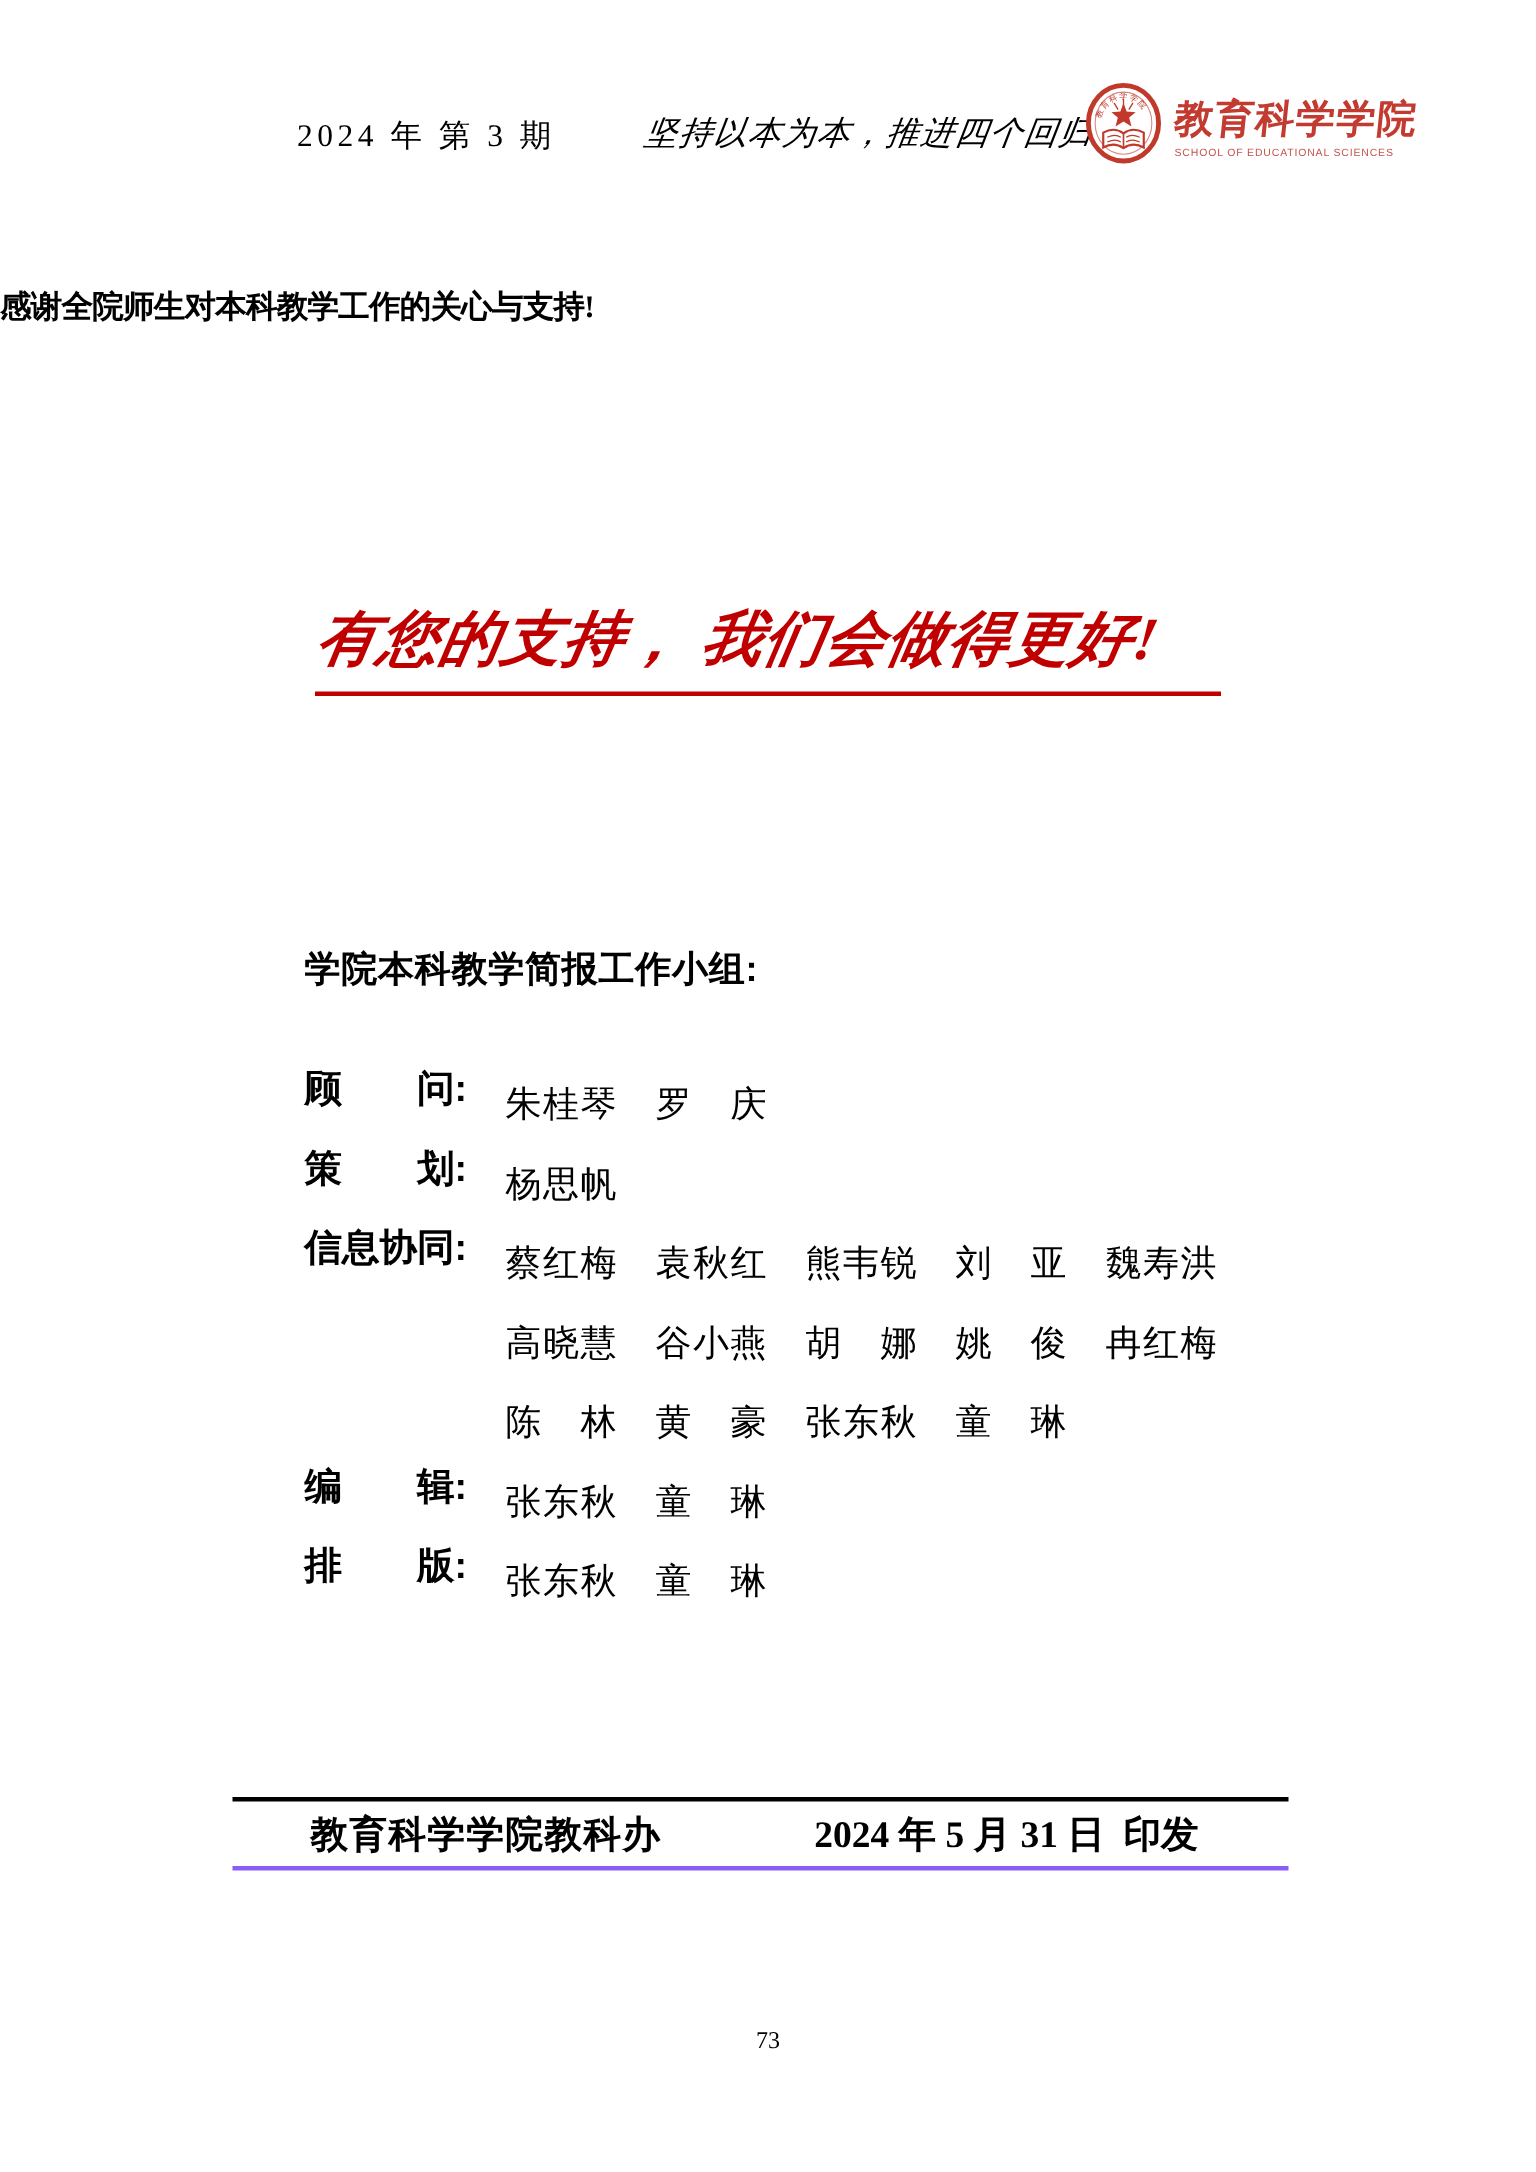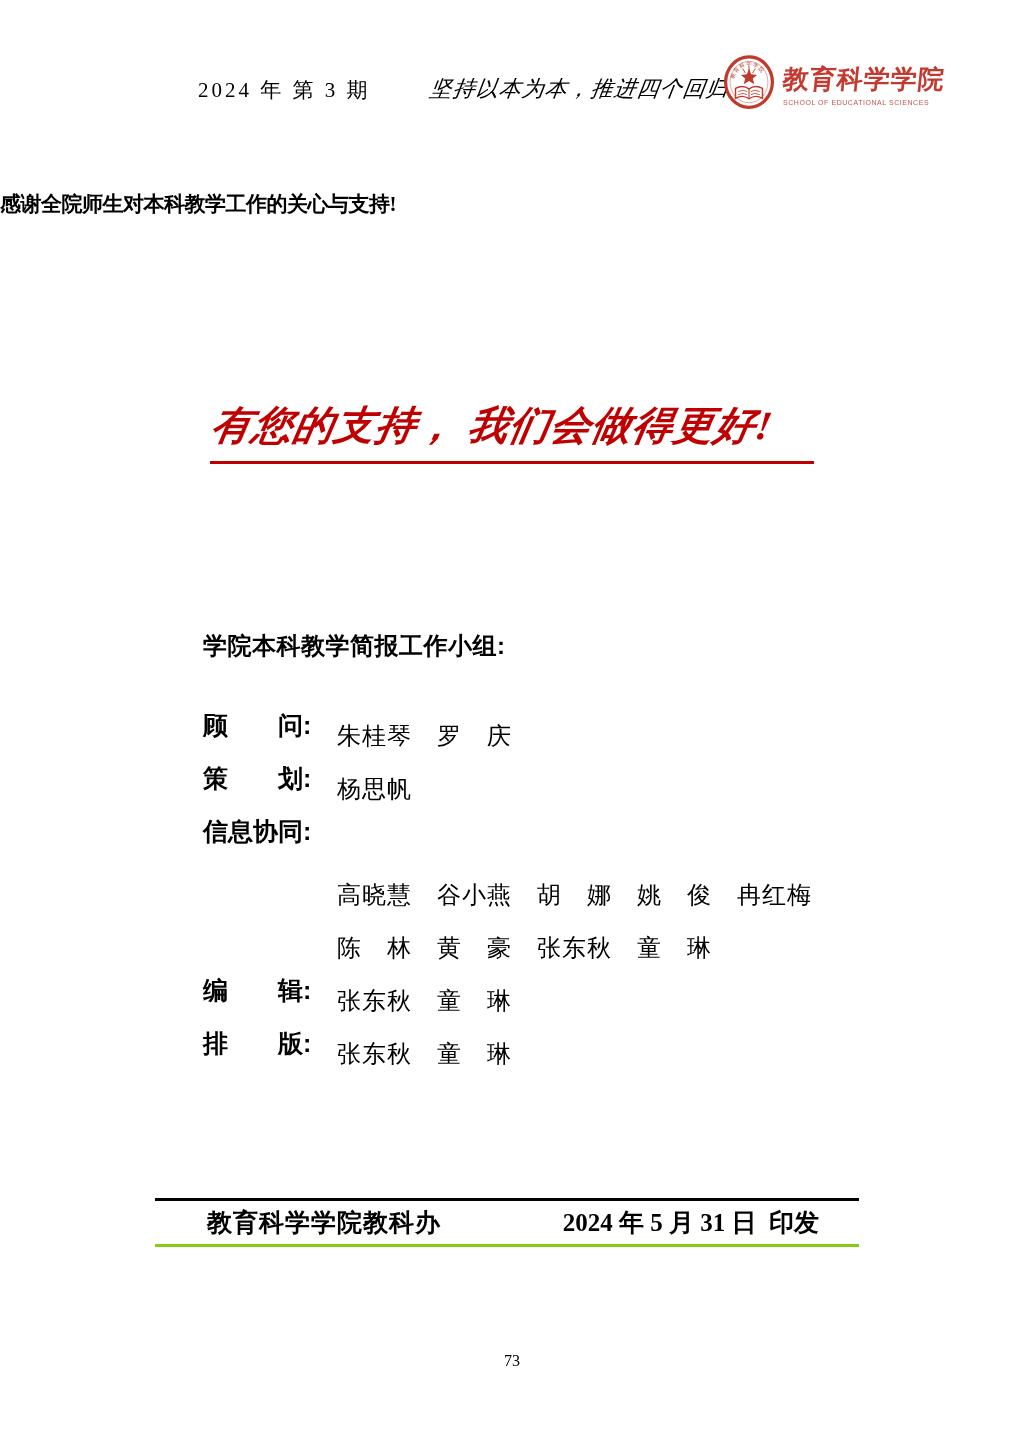--- a/index.html
+++ b/index.html
@@ -75,30 +75,30 @@
   }
   .wg-names {
     font-size:24px; letter-spacing:1px; white-space:pre;
     font-family:"Liberation Serif", serif;
     margin-top:21px;
   }
 
   
   .footer-bar {
     position:absolute; left:155px; top:1198px; width:704px; height:49px;
-    border-top:3px solid #000; border-bottom:3px solid #84cc16;
+    border-top:3px solid #000; border-bottom:3px solid #8b5cf6;
     display:flex; align-items:center;
   }
   .footer-issuer {
     margin-left:52px;
     font-weight:bold; font-size:25px; letter-spacing:1px; white-space:pre;
     font-family:"Liberation Serif", serif;
   }
   .footer-date {
-    margin-left:auto; margin-right:40px;
+    margin-left:auto; margin-right:60px;
     font-weight:bold; font-size:25px; white-space:pre;
     font-family:"Liberation Serif", serif;
   }
 
   
   .page-number {
     position:absolute; top:1352px; left:0; width:100%;
     text-align:center; font-size:16px;
   }
 </style>
@@ -146,20 +146,21 @@
     <div class="wg-row">
       <span class="wg-label">顾　　问:</span>
       <span class="wg-names">朱桂琴　罗　庆</span>
     </div>
     <div class="wg-row">
       <span class="wg-label">策　　划:</span>
       <span class="wg-names">杨思帆</span>
     </div>
     <div class="wg-row">
       <span class="wg-label">信息协同:</span>
+      <span class="wg-names">蔡红梅　袁秋红　熊韦锐　刘　亚　魏寿洪</span>
     </div>
     <div class="wg-row">
       <span class="wg-label"></span>
       <span class="wg-names">高晓慧　谷小燕　胡　娜　姚　俊　冉红梅</span>
     </div>
     <div class="wg-row">
       <span class="wg-label"></span>
       <span class="wg-names">陈　林　黄　豪　张东秋　童　琳</span>
     </div>
     <div class="wg-row">

